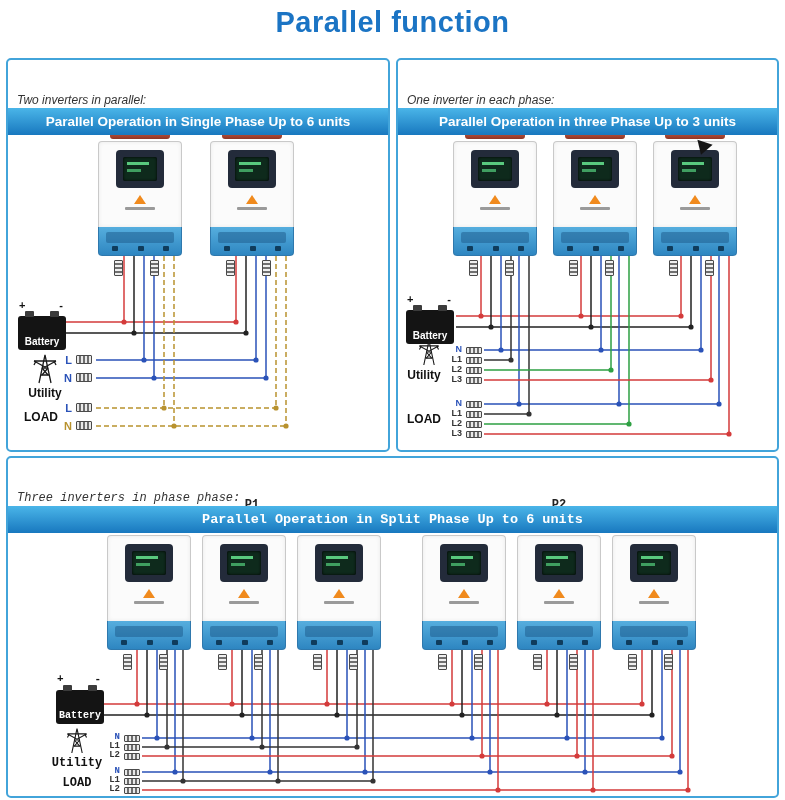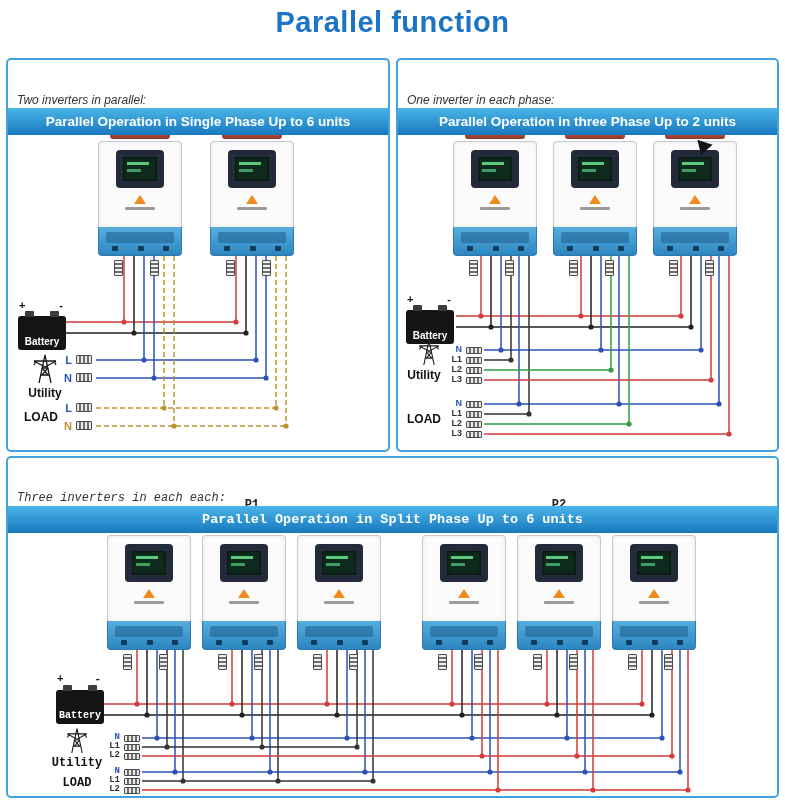--- a/index.html
+++ b/index.html
@@ -171,21 +171,21 @@
     <span class="tbh" style="left:68px;top:295px"></span>
     <span class="wlabel" style="left:46px;top:311px;width:18px;color:#2a52b8">N</span>
     <span class="tbh" style="left:68px;top:313px"></span>
     <span class="wlabel" style="left:46px;top:341px;width:18px;color:#2a52b8">L</span>
     <span class="tbh" style="left:68px;top:343px"></span>
     <span class="wlabel" style="left:46px;top:359px;width:18px;color:#b8922e">N</span>
     <span class="tbh" style="left:68px;top:361px"></span>
   </section>
 
   <section class="panel panel-b">
-    <div class="panel-header">Parallel Operation in three Phase Up to 2 units</div>
+    <div class="panel-header">Parallel Operation in three Phase Up to 3 units</div>
     <div class="subtitle">One inverter in each phase:</div>
     <div class="tri"></div>
 
     <svg class="wires" width="379" height="390" viewBox="0 0 379 390">
       <g stroke="#d43b3b" stroke-width="1.5" fill="none">
         <path d="M83 196 V256 M183 196 V256 M283 196 V256 M58 256 H283"></path>
       </g>
       <g fill="#d43b3b">
           <circle cx="83" cy="256" r="2.6"></circle>
           <circle cx="183" cy="256" r="2.6"></circle>
@@ -323,21 +323,21 @@
     <span class="wlabel sm" style="left:46px;top:348px;width:18px;color:#333333">L1</span>
     <span class="tbh sm" style="left:68px;top:351px"></span>
     <span class="wlabel sm" style="left:46px;top:358px;width:18px;color:#333333">L2</span>
     <span class="tbh sm" style="left:68px;top:361px"></span>
     <span class="wlabel sm" style="left:46px;top:368px;width:18px;color:#333333">L3</span>
     <span class="tbh sm" style="left:68px;top:371px"></span>
   </section>
 
   <section class="panel panel-c">
     <div class="panel-header">Parallel Operation in Split Phase Up to 6 units</div>
-    <div class="subtitle">Three inverters in each each:</div>
+    <div class="subtitle">Three inverters in phase phase:</div>
 
     <div class="plabel" style="left:224px;top:40px;width:40px">P1</div>
     <div class="plabel" style="left:531px;top:40px;width:40px">P2</div>
 
     <svg class="wires" width="769" height="338" viewBox="0 0 769 338">
       <g stroke="#333333" stroke-width="1.4" fill="none">
         <path d="M141 56 H331 M141 56 V66 M331 56 V66"></path>
         <path d="M456 56 H646 M456 56 V66 M646 56 V66"></path>
       </g>
       <g stroke="#d43b3b" stroke-width="1.5" fill="none">

